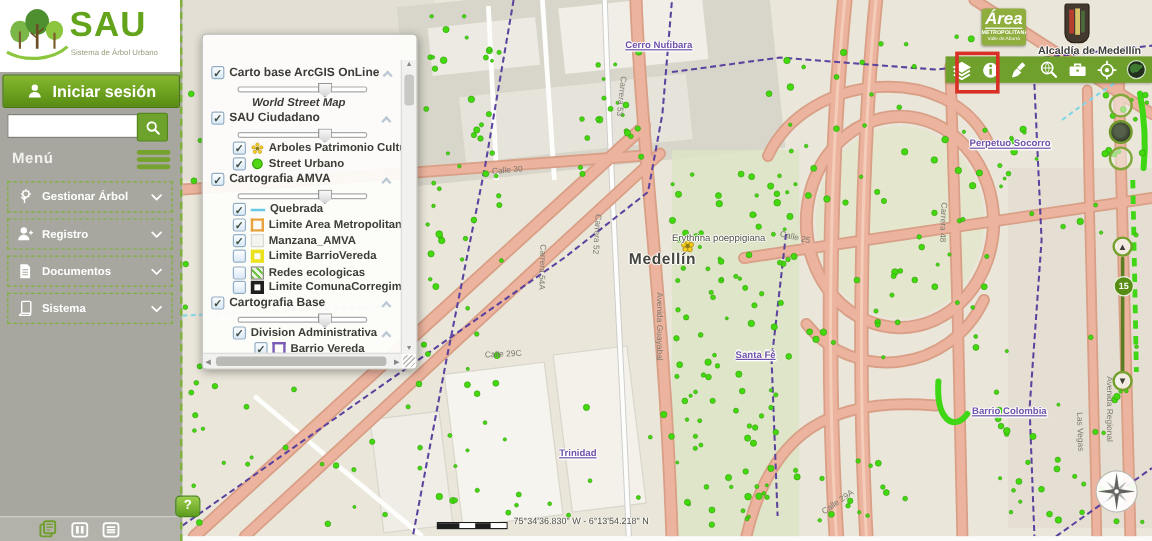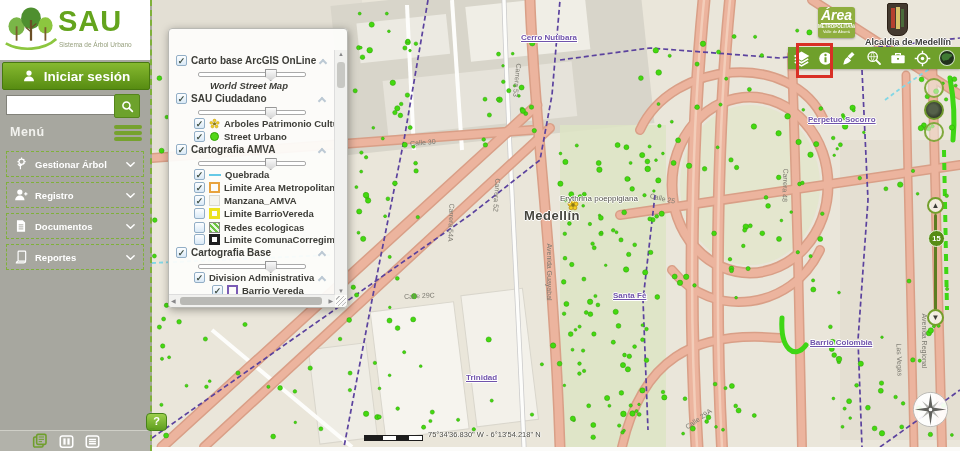--- a/index.html
+++ b/index.html
@@ -833,21 +833,21 @@
             </svg>
           </span>
         </div>
         <div class="mitem">
           <span style="display: flex;">
             <svg viewBox="0 0 24 24" width="14" height="14">
               <rect x="7" y="2" width="13" height="17" rx="1.5" fill="none" stroke="#fff" stroke-width="2"></rect>
               <path d="M7 19c-2 1-3 2-3 3h13c2 0 3-1 3-3" fill="none" stroke="#fff" stroke-width="2"></path>
             </svg>
           </span>
-          <span>Reportes</span>
+          <span>Sistema</span>
           <span class="grow"></span>
           <span style="display: flex;">
             <svg viewBox="0 0 24 24" width="11" height="11">
               <path d="M4 8l8 8 8-8" fill="none" stroke="#fff" stroke-width="3.2" stroke-linecap="round" stroke-linejoin="round"></path>
             </svg>
           </span>
         </div>
       </div>
 
     <div id="sidebar-footer">

